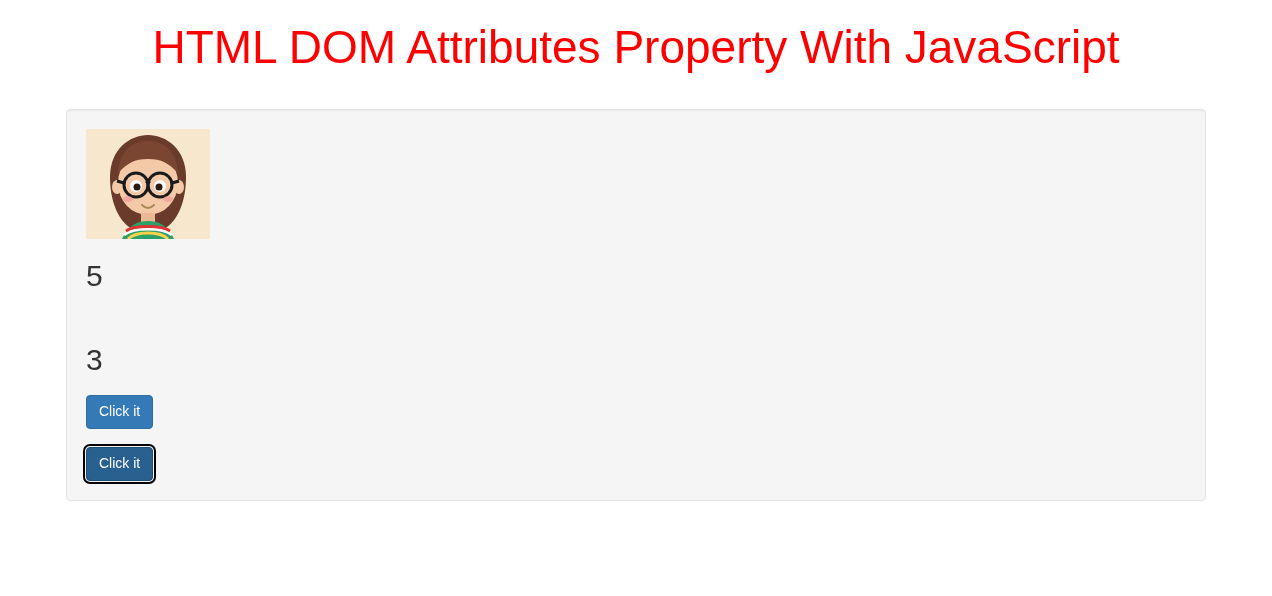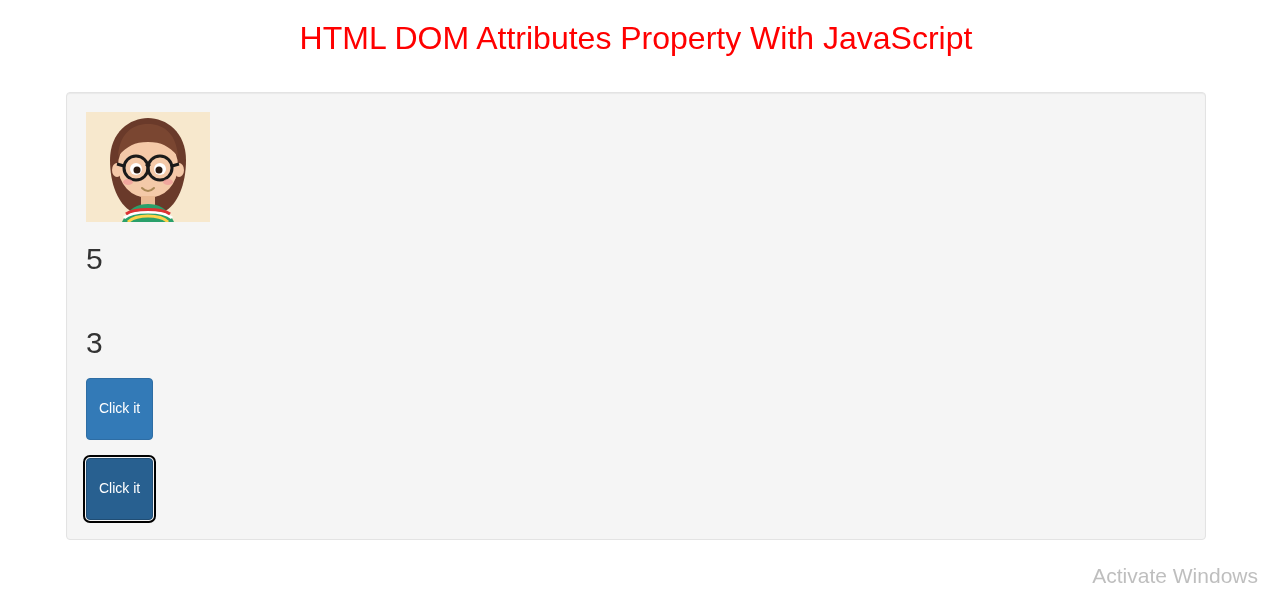--- a/index.html
+++ b/index.html
@@ -17,21 +17,21 @@
       position: relative;
       overflow: hidden;
     }
     .container {
       padding: 0 15px;
       max-width: 1170px;
       margin: 0 auto;
     }
     .page-title {
       color: #ff0000;
-      font-size: 32px;
+      font-size: 46px;
       font-weight: 500;
       text-align: center;
       margin-top: 20px;
       margin-bottom: 10px;
     }
     .well {
       background-color: #f5f5f5;
       border: 1px solid #e3e3e3;
       border-radius: 4px;
       box-shadow: inset 0 1px 1px rgba(0,0,0,0.05);
@@ -58,21 +58,21 @@
       margin-top: 20px;
       margin-bottom: 10px;
       color: #333;
       min-height: 33px;
     }
     .spacer20 {
       height: 20px;
     }
     .btn {
       display: inline-block;
-      padding: 20px 12px;
+      padding: 6px 12px;
       font-size: 14px;
       font-weight: 400;
       line-height: 1.42857;
       text-align: center;
       white-space: nowrap;
       vertical-align: middle;
       cursor: pointer;
       border: 1px solid transparent;
       border-radius: 4px;
       margin-bottom: 0;
@@ -173,14 +173,13 @@
     </div>
 
     <div class="btn-block-sep">
       <button class="btn btn-primary focused">Click it</button>
     </div>
 
   </div>
 </div>
 
 <div class="watermark">
-  <div class="wm-title">Activate Windows</div>
 </div>
 
 </body></html>

